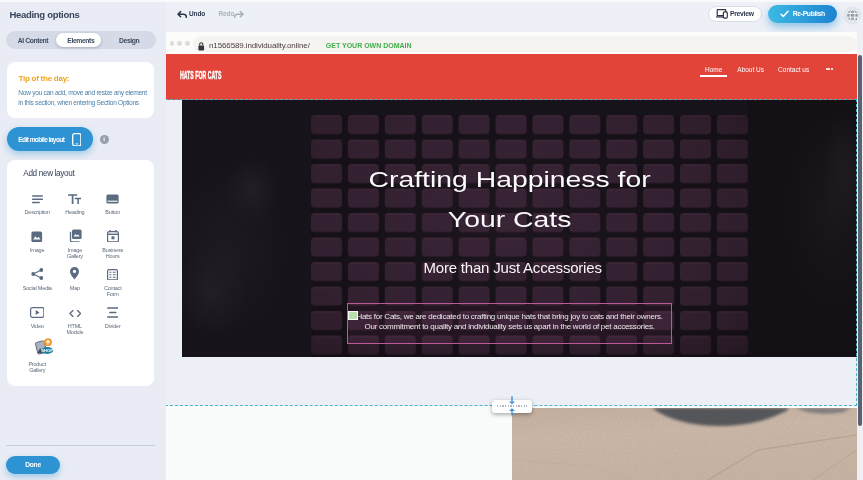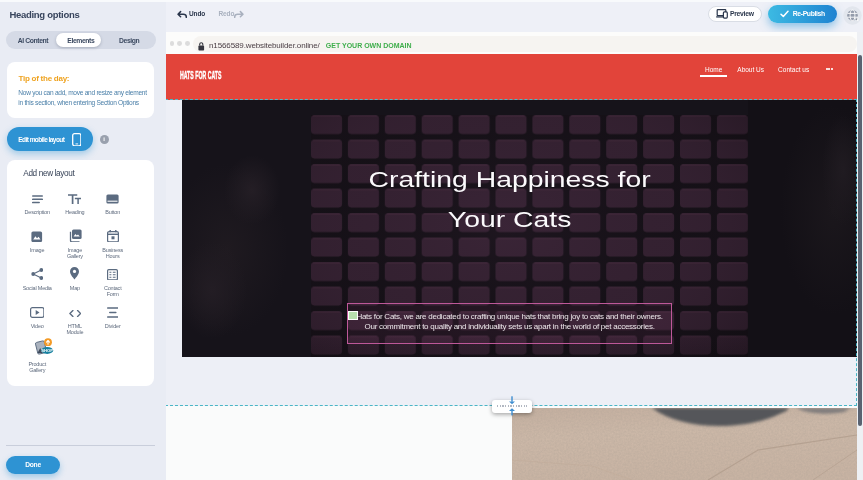--- a/index.html
+++ b/index.html
@@ -49,21 +49,21 @@
 
 <div class="abs" style="left:166px;top:32px;width:697px;height:22px;background:#fcfcfb;"></div>
 <div class="abs" style="left:169.6px;top:41.4px;width:4.8px;height:4.8px;border-radius:50%;background:#dcdcdc;"></div>
 <div class="abs" style="left:177.4px;top:41.4px;width:4.8px;height:4.8px;border-radius:50%;background:#dcdcdc;"></div>
 <div class="abs" style="left:185px;top:41.4px;width:4.8px;height:4.8px;border-radius:50%;background:#dcdcdc;"></div>
 <div class="abs" style="left:192.7px;top:36.3px;width:664px;height:16.2px;background:#f6f4f1;border-radius:8px;"></div>
 <svg class="abs" style="left:198px;top:41.5px;" width="6.5" height="9" viewBox="0 0 6.5 9">
   <rect x="0.4" y="3.6" width="5.7" height="5" rx="0.8" fill="#35363f"></rect>
   <path d="M1.7 3.6 V2.3 a1.55 1.55 0 0 1 3.1 0 V3.6" fill="none" stroke="#35363f" stroke-width="1.1"></path>
 </svg>
-<div class="abs" style="left:209px;top:41.3px;font-size:8px;color:#4a3e44;letter-spacing:-0.12px;">n1566589.websitebuilder.online/</div>
+<div class="abs" style="left:209px;top:41.3px;font-size:8px;color:#4a3e44;letter-spacing:-0.12px;">n1566589.individuality.online/</div>
 <div class="abs" style="left:325.8px;top:41.8px;font-size:7px;font-weight:bold;color:#3fae4c;letter-spacing:0px;">GET YOUR OWN DOMAIN</div>
 
 <div class="abs" style="left:166px;top:54px;width:691px;height:46px;background:#e2443a;"></div>
 <div class="abs" style="left:180.3px;top:70px;font-size:10px;font-weight:bold;color:#fff;-webkit-text-stroke:0.4px #fff;transform:scale(0.52,1);transform-origin:0 0;white-space:nowrap;">HATS FOR CATS</div>
 <div class="abs" style="left:705px;top:66.4px;font-size:6.5px;color:#fff;white-space:nowrap;">Home</div>
 <div class="abs" style="left:737.3px;top:66.4px;font-size:6.5px;color:#fff;white-space:nowrap;">About Us</div>
 <div class="abs" style="left:778.1px;top:66.4px;font-size:6.5px;color:#fff;white-space:nowrap;">Contact us</div>
 <div class="abs" style="left:826px;top:68px;width:6.5px;display:flex;justify-content:space-between;">
   <i style="width:1.6px;height:1.6px;border-radius:50%;background:#fff;"></i>
     <i style="width:1.6px;height:1.6px;border-radius:50%;background:#fff;"></i>
@@ -91,20 +91,21 @@
       </linearGradient>
     </defs>
     <rect x="0" y="0" width="437" height="291.3" fill="#141016"></rect>
     <rect x="0" y="0" width="437" height="291.3" fill="url(#tiles)"></rect>
     <rect x="0" y="0" width="437" height="291.3" fill="url(#glow)"></rect>
     <rect x="0" y="0" width="437" height="291.3" fill="url(#botfade)"></rect>
   </svg>
   <div class="abs" style="left:566px;top:0;width:125px;height:306px;background:radial-gradient(ellipse 30px 80px at 95px 70px, #201b21 0%, rgba(19,16,22,0) 70%),radial-gradient(ellipse 70px 140px at 85px 110px, #1b171c 0%, #131016 75%);"></div>
 
   <div class="abs" style="left:0;top:60.4px;width:655.2px;text-align:center;color:#fbfafc;font-size:22.5px;line-height:40px;transform:scale(1.26,1);transform-origin:327.6px 50%;">Crafting Happiness for<br>Your Cats</div>
+  <div class="abs" style="left:3px;top:159.6px;width:655.2px;text-align:center;color:#f8f6f8;font-size:15px;line-height:15.5px;letter-spacing:-0.2px;">More than Just Accessories</div>
 
   <div class="abs" style="left:165.3px;top:202.6px;width:324.6px;height:41.4px;border:1.2px solid #bd5899;background:rgba(190,90,155,0.08);">
     <div style="padding-top:8.4px;font-size:8px;line-height:10px;color:#ece7ea;text-align:center;letter-spacing:-0.25px;">Hats for Cats, we are dedicated to crafting unique hats that bring joy to cats and their owners.<br>Our commitment to quality and individuality sets us apart in the world of pet accessories.</div>
     <div class="abs" style="left:0.2px;top:7.2px;width:9.2px;height:9.2px;background:#b8e0ae;border:1.8px solid #fdfdfd;"></div>
   </div>
 </div>
 
 <div class="abs" style="left:166px;top:405.8px;width:691px;height:74.2px;background:#fafbfb;"></div>
 <div class="abs" style="left:512px;top:407.5px;width:345px;height:72.5px;overflow:hidden;">
   <svg width="345" height="72.5">

